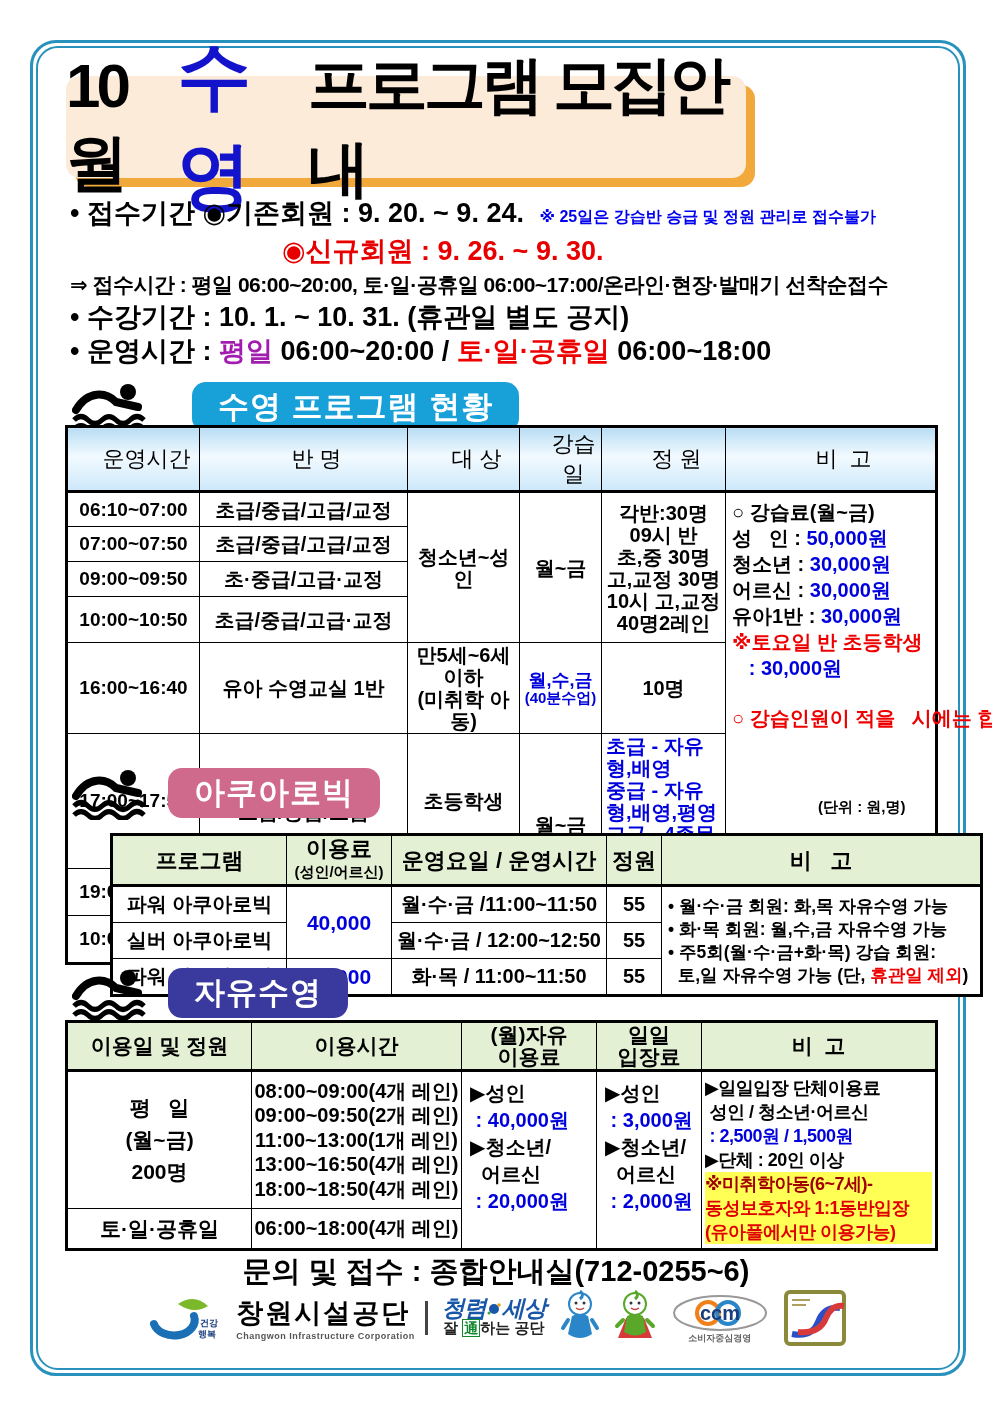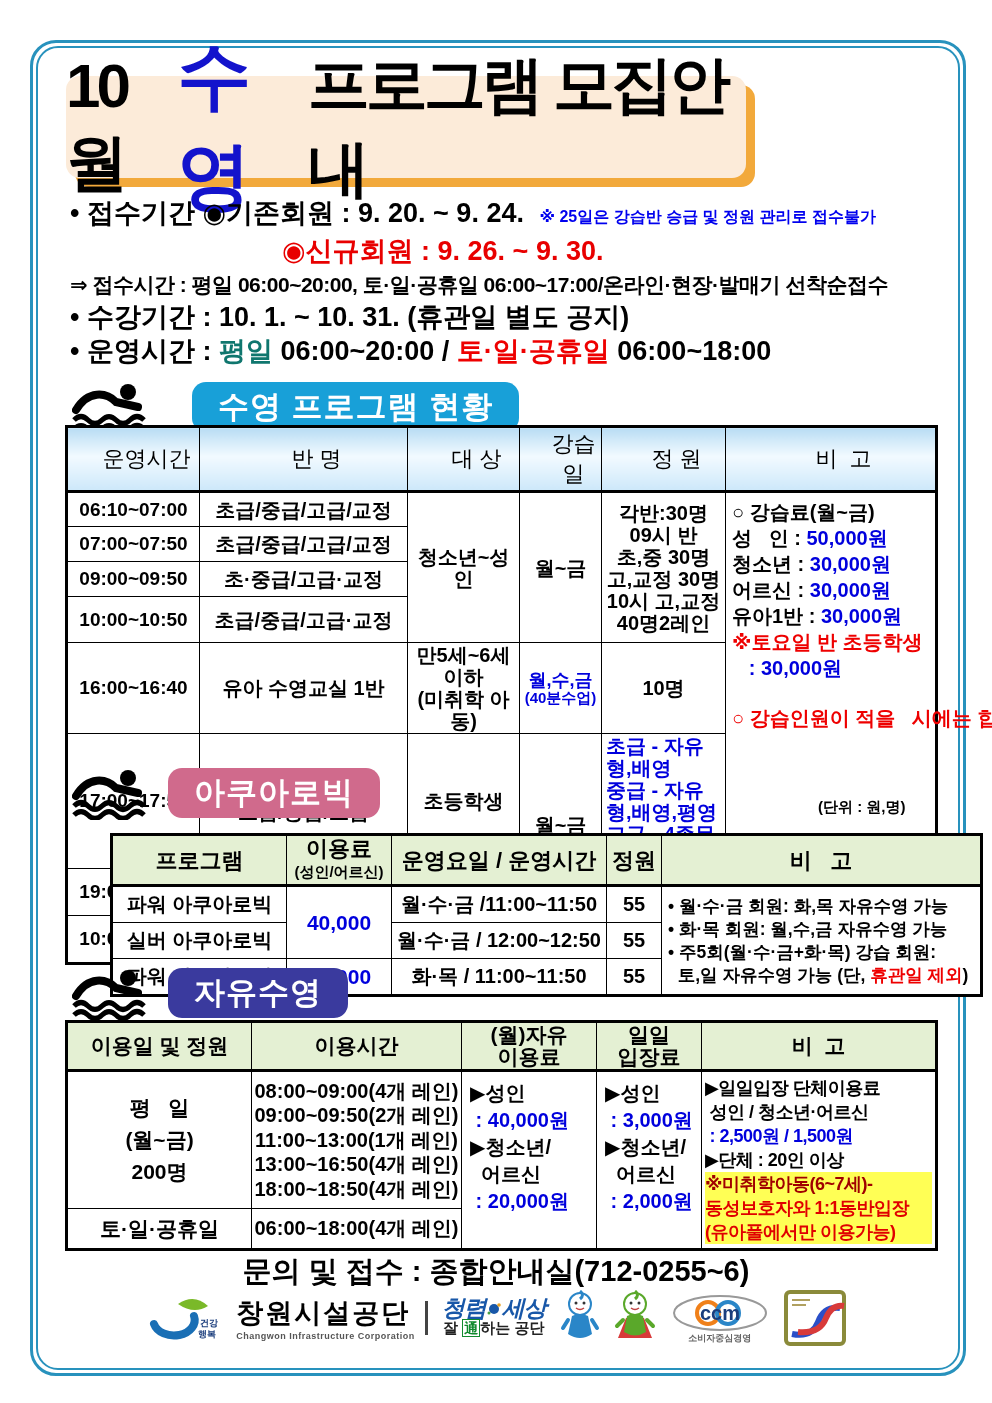--- a/index.html
+++ b/index.html
@@ -12,21 +12,21 @@
   .title-banner{position:absolute;left:66px;top:76px;width:680px;height:102px;background:#fcebd9;border-radius:14px;box-shadow:9px 9px 0 #f2a93b;display:flex;align-items:center;justify-content:center;}
   .title-banner .t-black{font-weight:800;font-size:62px;letter-spacing:-4px;color:#000;}
   .title-banner .t-blue{font-weight:800;font-size:74px;letter-spacing:-4px;color:#1313cc;margin:0 2px;}
 
   
   .info{position:absolute;left:70px;top:196px;width:870px;}
   .iline{font-weight:800;font-size:27px;line-height:34px;white-space:nowrap;}
   .iline .note-blue{color:#0000ee;font-size:16px;font-weight:800;margin-left:8px;}
   .iline2{margin-left:212px;color:#e80000;}
   .iline3{font-size:21px;font-weight:600;line-height:30px;margin-top:2px;letter-spacing:-0.5px;}
-  .green{color:#0f766e;}
+  .green{color:#a21caf;}
   .red{color:#ee0000;}
   .blue{color:#0000dd;}
 
   
   .sec{position:absolute;display:flex;align-items:center;}
   .badge{color:#fff;font-weight:800;border-radius:14px;padding:4px 26px;font-size:31px;letter-spacing:1px;}
   .badge-swim{background:#18a0d8;}
   .badge-aqua{background:#d06a8c;}
   .badge-free{background:#3a3a9e;}
   .swimmer{margin-right:16px;}

